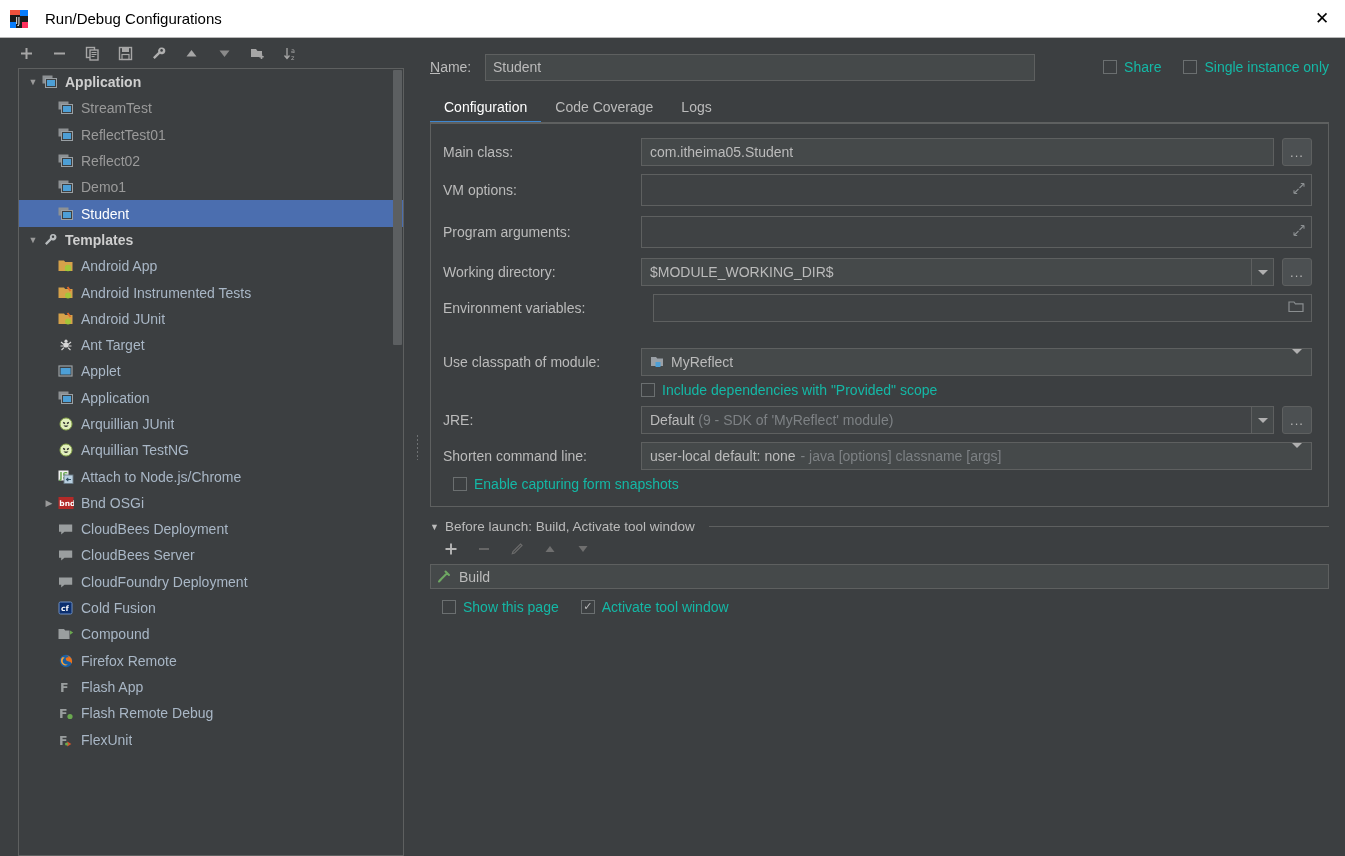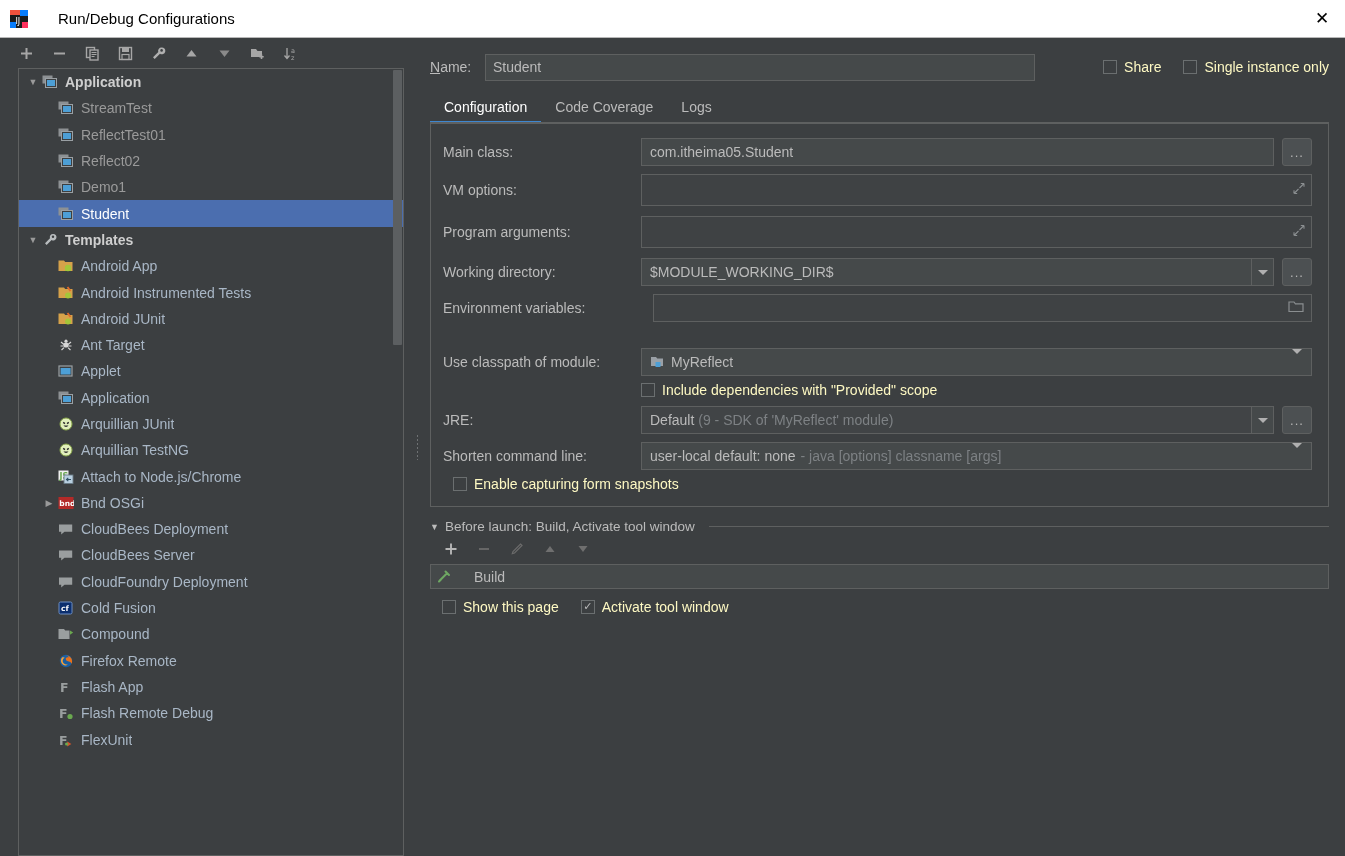--- a/index.html
+++ b/index.html
@@ -19,21 +19,21 @@
   #titlebar {
     height: 38px;
     background: #ffffff;
     display: flex;
     align-items: center;
     padding: 0 0 0 10px;
     border-bottom: 1px solid #b8b8b8;
   }
   #titlebar .app-icon {
     width: 26px; height: 18px;
-    margin-right: 22px;
+    margin-right: 9px;
     position: relative;
     flex: 0 0 auto;
   }
   #titlebar .title-text {
     color: #000000;
     font-size: 15px;
     flex: 1 1 auto;
   }
   #titlebar .win-close {
     width: 46px; height: 37px;
@@ -181,21 +181,21 @@
     outline: none;
     line-height: 25px;
   }
   #name-input { width: 550px; flex: 0 0 550px; }
   .namerow .spacer { flex: 1 1 auto; }
   .cbwrap {
     display: flex; align-items: center;
     margin-left: 22px;
     cursor: pointer;
     font-size: 14px;
-    color: #fef9c3;
+    color: #14b8a6;
     white-space: nowrap;
   }
   .cbox {
     width: 14px; height: 14px;
     flex: 0 0 14px;
     border: 1px solid #6b6f70;
     background: #3c3f41;
     margin-right: 7px;
     display: flex; align-items:center; justify-content:center;
     font-size: 11px;
@@ -358,21 +358,21 @@
   }
   #bl-list {
     border: 1px solid #5e6060;
     background: #45494a;
     height: 25px;
     display: flex;
     align-items: center;
     padding-left: 6px;
     font-size: 14px;
     color: #bbbbbb;
-    gap: 22px;
+    gap: 7px;
   }
   #bl-checks {
     display: flex;
     align-items: center;
     margin-top: 10px;
     gap: 22px;
     padding-left: 12px;
   }
 </style>
 </head>

